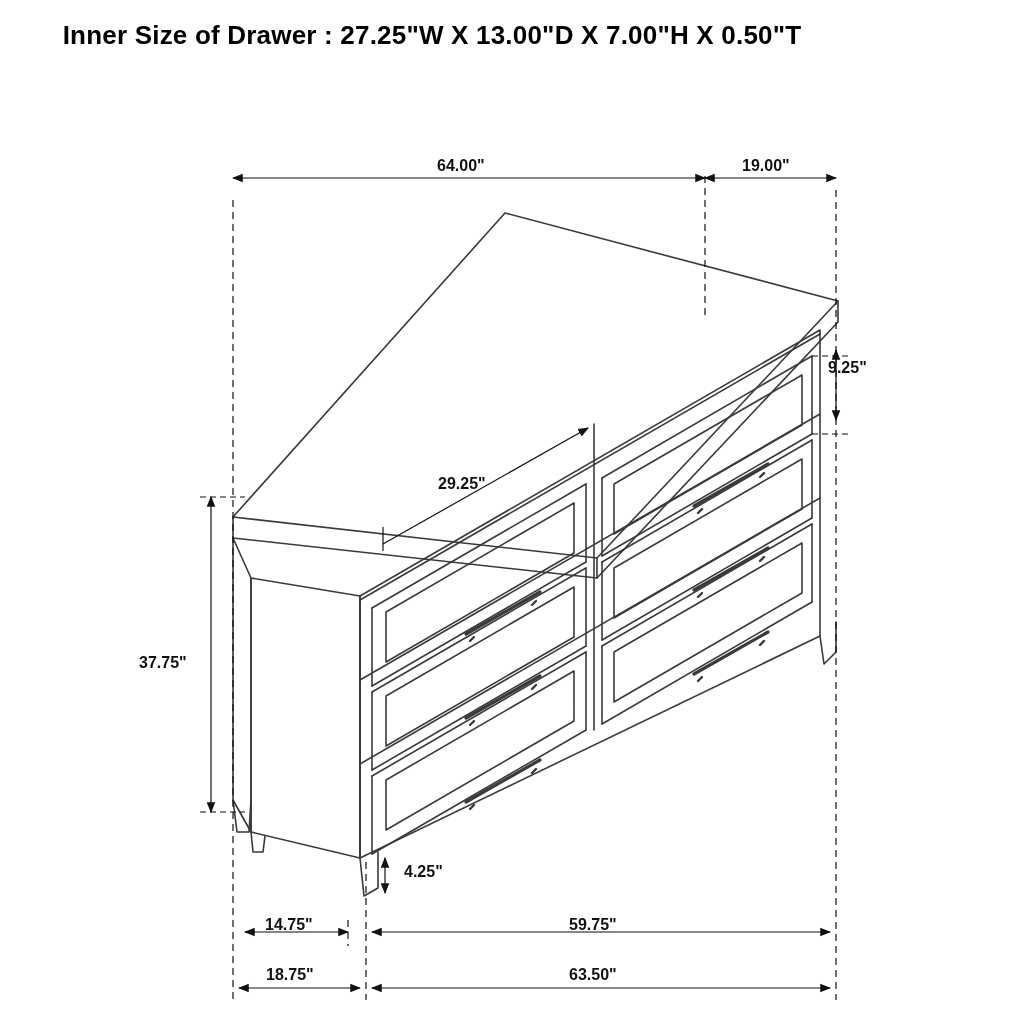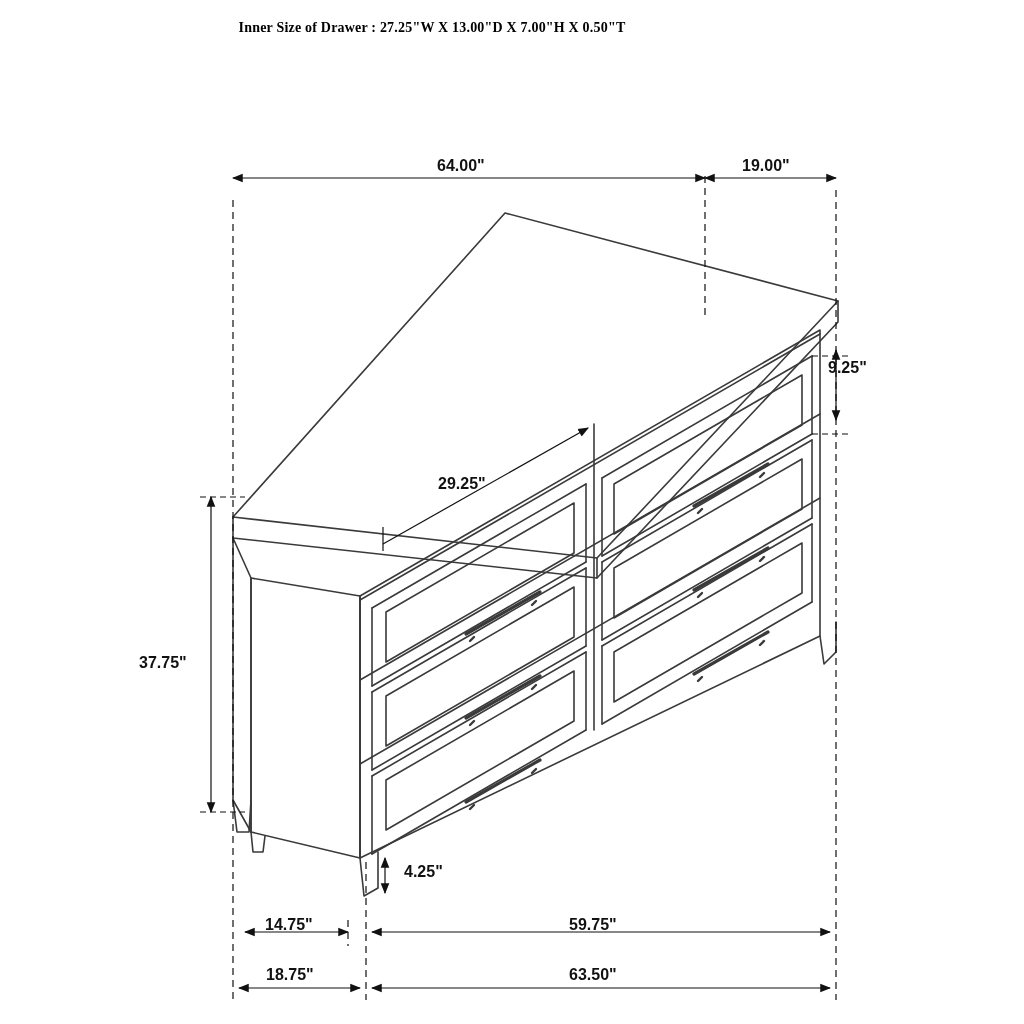--- a/index.html
+++ b/index.html
@@ -19,24 +19,23 @@
     position: relative;
     width: 1024px;
     height: 1024px;
   }
   #title {
     position: absolute;
     top: 20px;
     left: 0;
     width: 864px;
     text-align: center;
-    font-size: 14px;
+    font-size: 26px;
     font-weight: bold;
     letter-spacing: 0.2px;
-    font-family: Liberation Serif, serif;
   }
   svg#drawing {
     position: absolute;
     top: 0;
     left: 0;
     width: 1024px;
     height: 1024px;
   }
   .dim-label {
     position: absolute;

